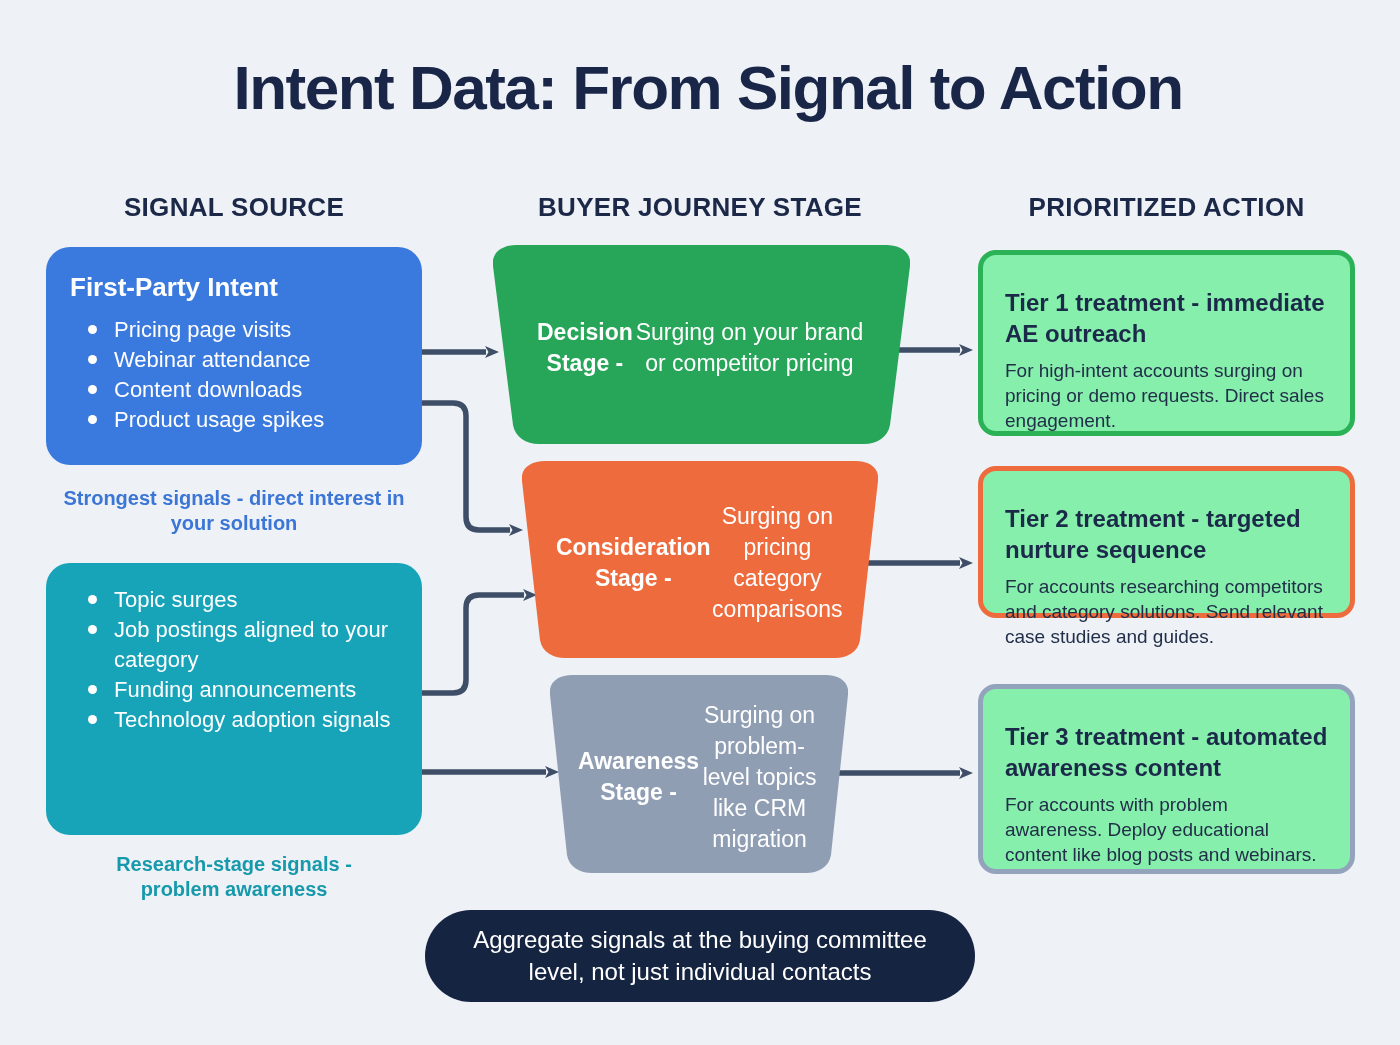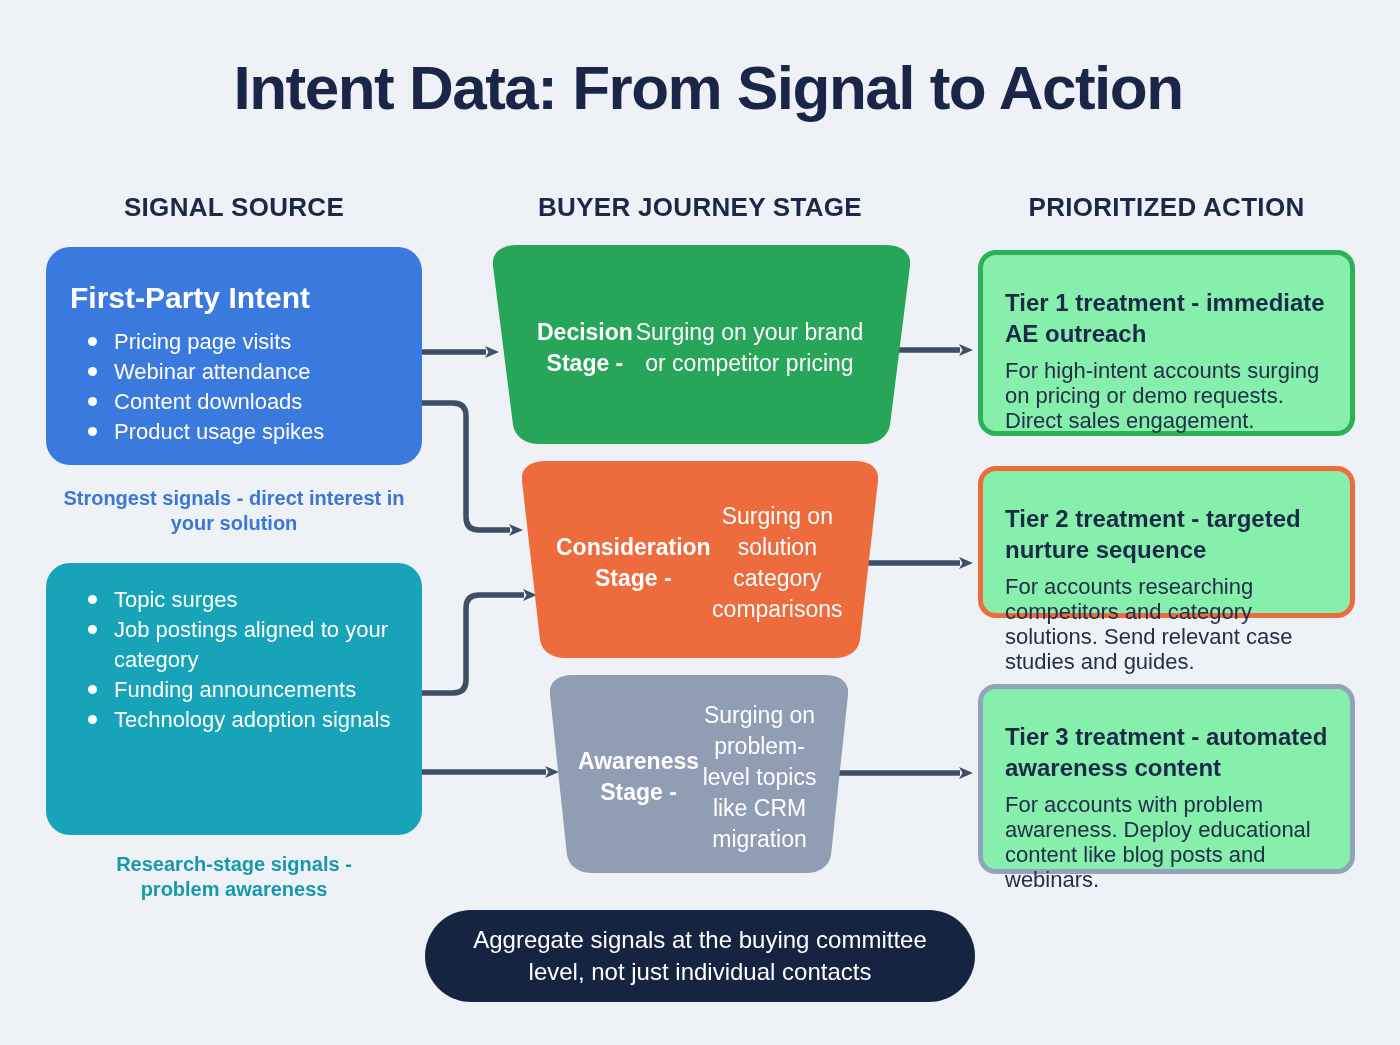--- a/index.html
+++ b/index.html
@@ -27,21 +27,21 @@
   .col-header.c2 { left: 500px; width: 400px; }
   .col-header.c3 { left: 978px; width: 377px; }
 
   
   .src-box {
     position: absolute; left: 46px; width: 376px;
     border-radius: 24px; color: #ffffff; padding: 22px 24px;
   }
   .src-box.blue { top: 247px; height: 218px; background: #3a79dd; }
   .src-box.teal { top: 563px; height: 272px; background: #17a3b8; }
-  .src-box h2 { margin: 12px 0 12px 0; font-size: 30px; font-weight: bold; }
+  .src-box h2 { margin: 3px 0 12px 0; font-size: 26px; font-weight: bold; }
   .src-box ul { list-style: none; margin: 0; padding: 0 0 0 18px; }
   .src-box li {
     position: relative; padding-left: 26px;
     font-size: 22px; line-height: 30px;
   }
   .src-box li::before {
     content: ""; position: absolute; left: 0; top: 10px;
     width: 9px; height: 9px; border-radius: 50%; background: #ffffff;
   }
 
@@ -71,21 +71,21 @@
   
   .tier {
     position: absolute; left: 978px; width: 377px;
     background: #86efac; border-radius: 18px; border: 5px solid #14532d;
     padding: 32px 22px;
   }
   .tier.t1 { top: 250px; height: 186px; border-color: #2bb156; }
   .tier.t2 { top: 466px; height: 152px; border-color: #ee6b3e; }
   .tier.t3 { top: 684px; height: 190px; border-color: #93a3bb; }
   .tier h3 { margin: 0 0 9px 0; font-size: 24px; line-height: 31px; color: #1c2a4a; }
-  .tier p  { margin: 0; font-size: 22px; line-height: 25px; color: #222f49; }
+  .tier p  { margin: 0; font-size: 19px; line-height: 25px; color: #222f49; }
 
   
   .pill {
     position: absolute; left: 425px; top: 910px; width: 550px; height: 92px;
     background: #152441; border-radius: 46px; color: #ffffff;
     display: flex; align-items: center; justify-content: center;
     text-align: center; font-size: 24px; line-height: 32px; padding: 0 34px;
   }
 
   .arrows { position: absolute; left: 0; top: 0; pointer-events: none; }
@@ -148,21 +148,21 @@
       <span class="stage-sub">Surging on your brand or competitor pricing</span>
     </div>
   </div>
 
   <div class="stage s2">
     <svg class="shape" viewBox="0 0 356 197" preserveAspectRatio="none">
       <path d="M 23 0 L 334 0 C 347 0 358 7 356 20 L 338 179 C 336 191 325 197 313 197 L 43 197 C 31 197 20 191 18 179 L 0 20 C -2 7 9 0 23 0 Z" fill="#ee6b3e"></path>
     </svg>
     <div class="stage-text">
       <span class="stage-title">Consideration Stage -</span>
-      <span class="stage-sub">Surging on solution category comparisons</span>
+      <span class="stage-sub">Surging on pricing category comparisons</span>
     </div>
   </div>
 
   <div class="stage s3">
     <svg class="shape" viewBox="0 0 298 198" preserveAspectRatio="none">
       <path d="M 22 0 L 276 0 C 289 0 300 7 298 20 L 281 180 C 279 192 268 198 256 198 L 42 198 C 30 198 19 192 17 180 L 0 20 C -2 7 9 0 22 0 Z" fill="#909eb4"></path>
     </svg>
     <div class="stage-text">
       <span class="stage-title">Awareness Stage -</span>
       <span class="stage-sub">Surging on problem-level topics like CRM migration</span>

